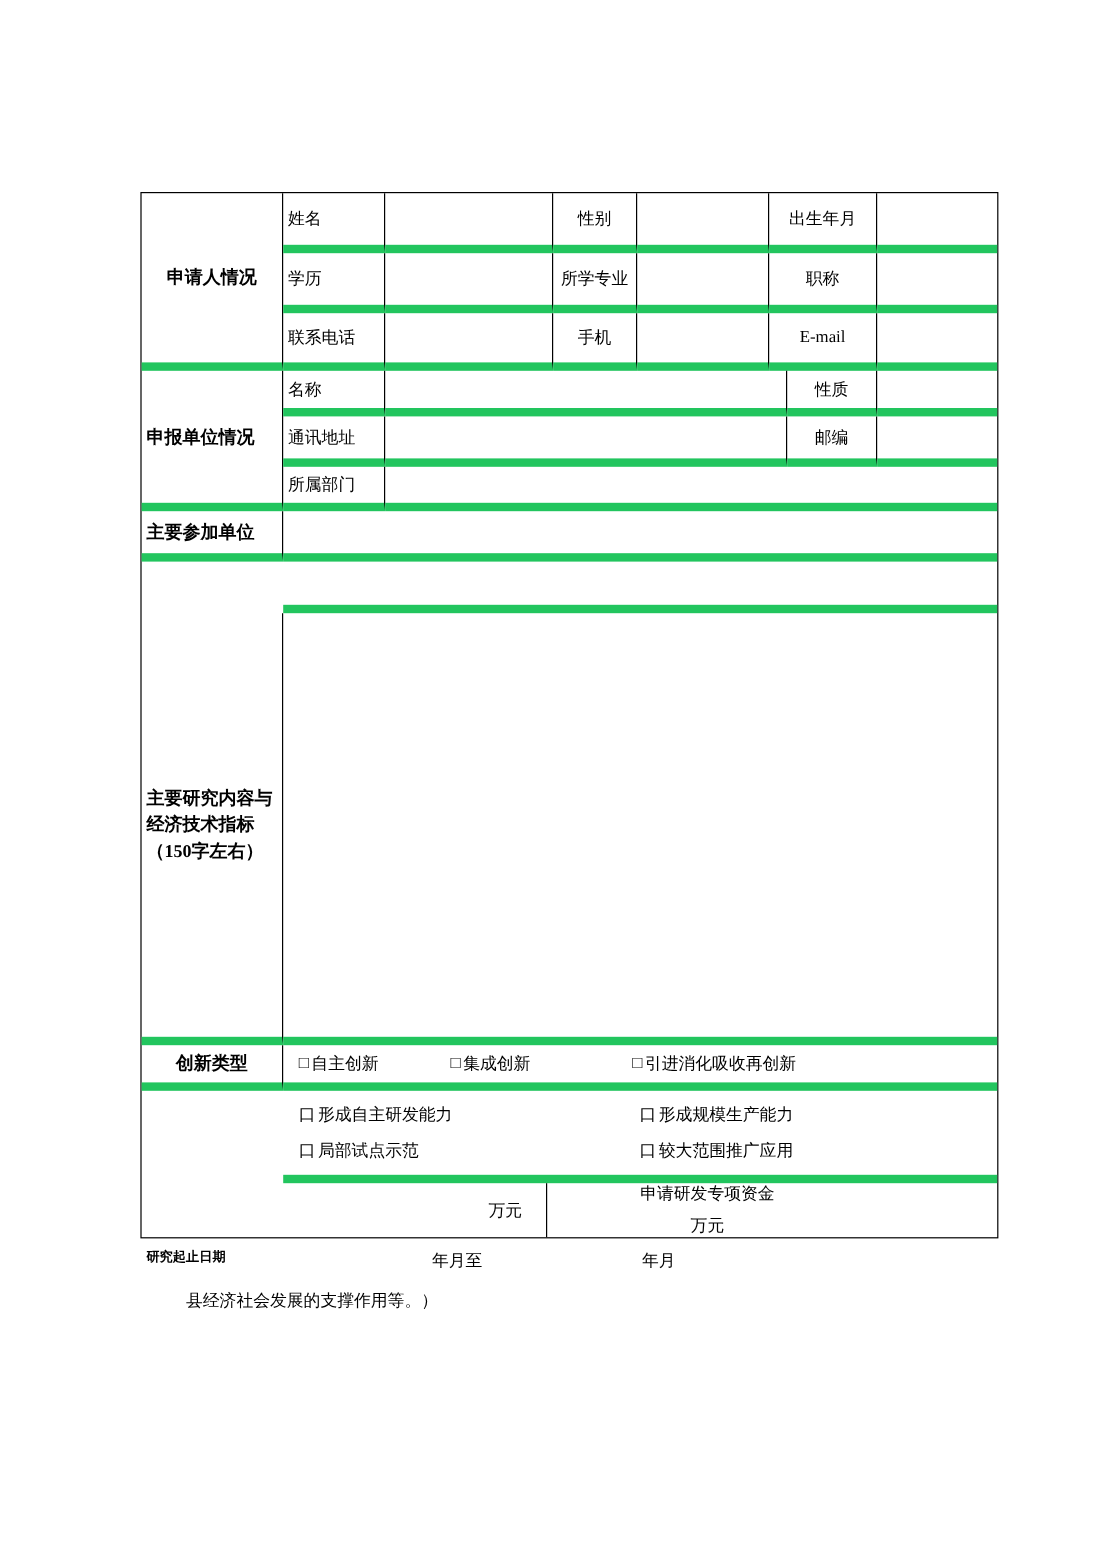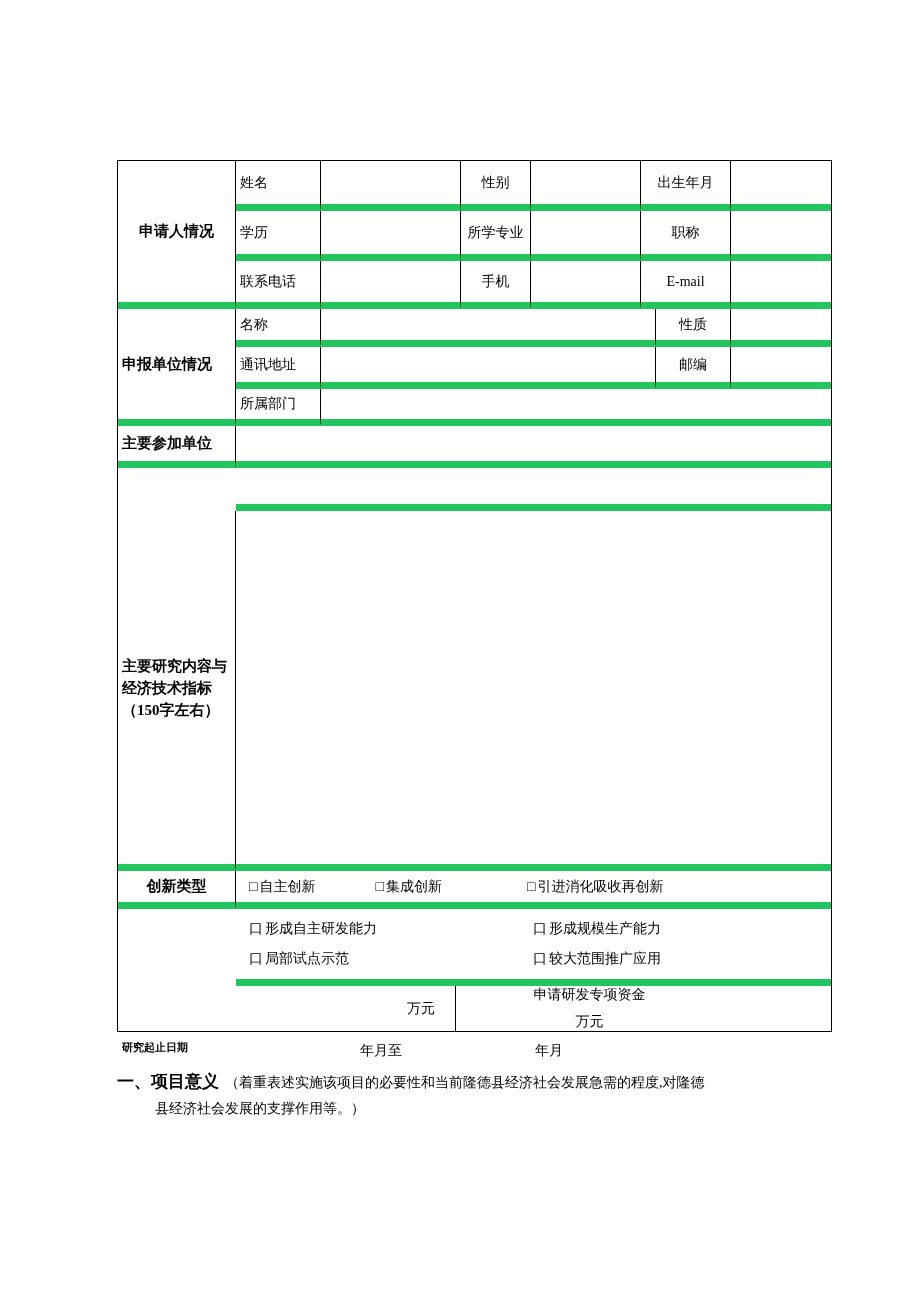--- a/index.html
+++ b/index.html
@@ -175,18 +175,14 @@
   </div>
 </div>
 
 <div class="dates-row">
   <span class="dates-label">研究起止日期</span>
   <span class="dates-from">年月至</span>
   <span class="dates-to">年月</span>
 </div>
 
 <div class="section">
-  <div class="sec-line1">
-    <span class="sec-heading">一、项目意义</span>
-    <span class="sec-note">（着重表述实施该项目的必要性和当前隆德县经济社会发展急需的程度,对隆德</span>
-  </div>
   <div class="sec-line2">县经济社会发展的支撑作用等。）</div>
 </div>
 
 </body></html>

